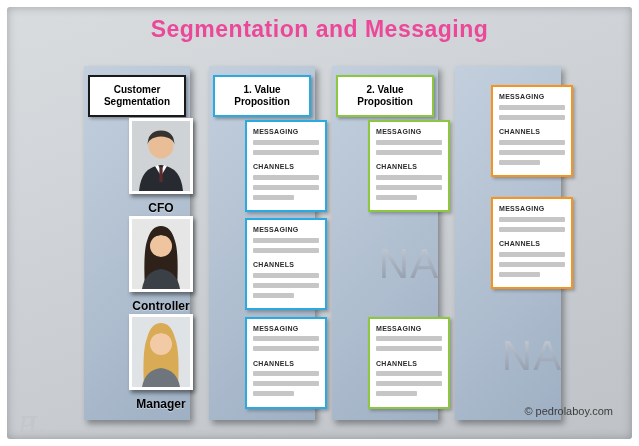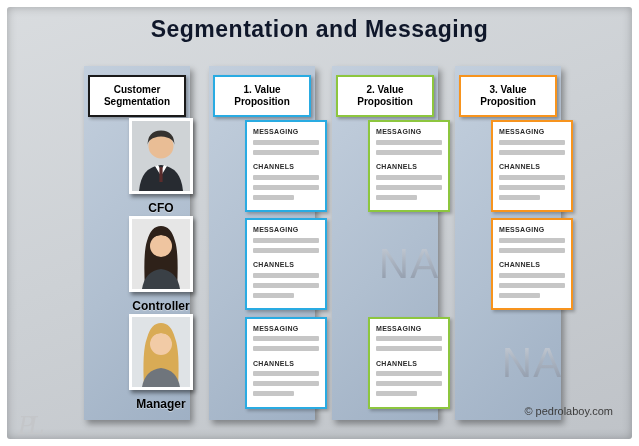--- a/index.html
+++ b/index.html
@@ -8,21 +8,21 @@
     font-family:"Liberation Sans",sans-serif;
     background:#ffffff;
   }
   .frame{
     position:absolute;inset:7px;border-radius:3px;
     background:linear-gradient(160deg,#d9dcdf 0%,#cdd1d5 45%,#bfc3c8 100%);
     box-shadow:inset 0 0 10px rgba(0,0,0,0.25);
   }
   .title{
     position:absolute;top:16px;left:0;right:0;text-align:center;
-    font-size:23px;font-weight:bold;color:#0f172a;letter-spacing:0.5px;
+    font-size:23px;font-weight:bold;color:#ec4899;letter-spacing:0.5px;
   }
   .panel{
     position:absolute;top:66px;width:106px;height:354px;
     background:linear-gradient(135deg,#c3cfdd 0%,#b0bfd0 55%,#9fb0c4 100%);
     box-shadow:3px 4px 6px rgba(0,0,0,0.35);
     display:flex;flex-direction:column;align-items:center;
     padding:9px 0 8px 0;box-sizing:border-box;
   }
   .p1{left:84px}.p2{left:209px}.p3{left:332px}.p4{left:455px}
   .hdr{
@@ -184,21 +184,20 @@
       <div class="bar"></div>
       <div class="card-label second">CHANNELS</div>
       <div class="bar"></div>
       <div class="bar"></div>
       <div class="bar short"></div>
     </div>
   </div>
 </div>
 
 <div class="panel p4">
-  <div class="hdr b-orange">3. Value Proposition</div>
 
   <div class="slot">
     <div class="card b-orange">
       <div class="card-label">MESSAGING</div>
       <div class="bar"></div>
       <div class="bar"></div>
       <div class="card-label second">CHANNELS</div>
       <div class="bar"></div>
       <div class="bar"></div>
       <div class="bar short"></div>

